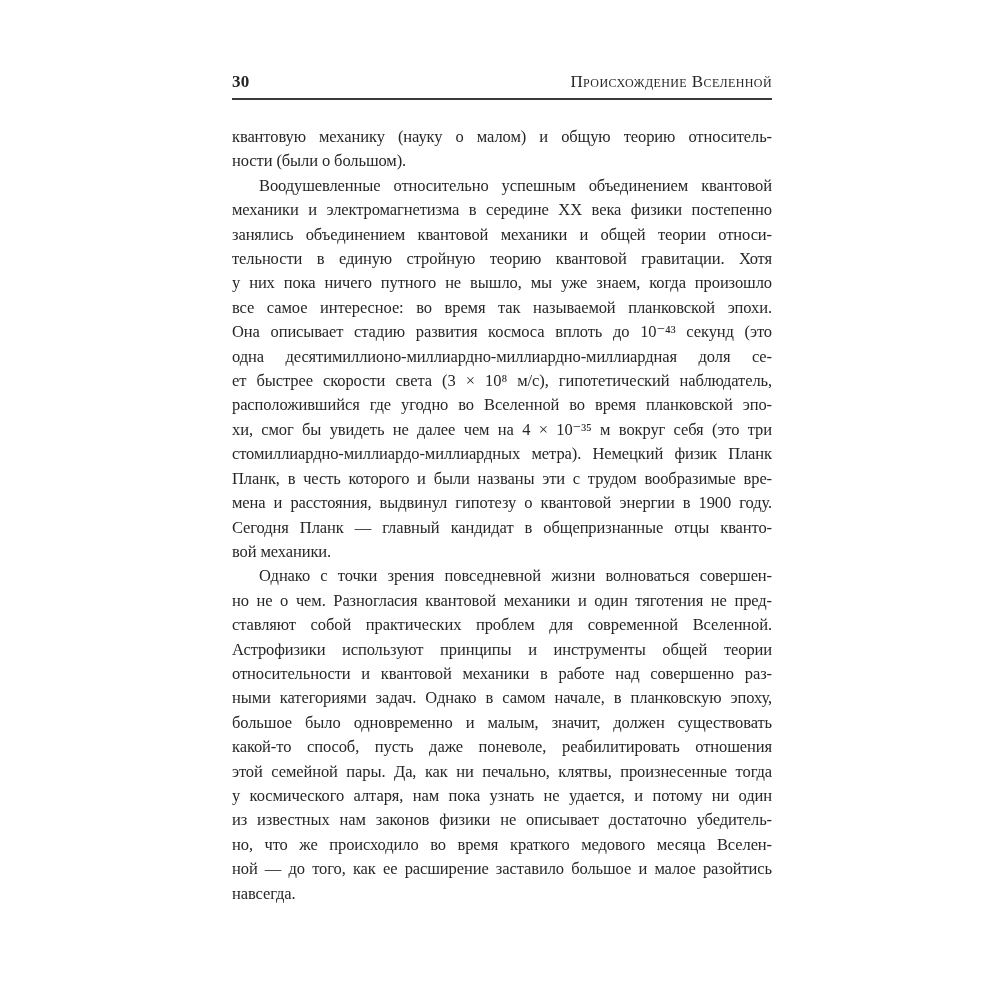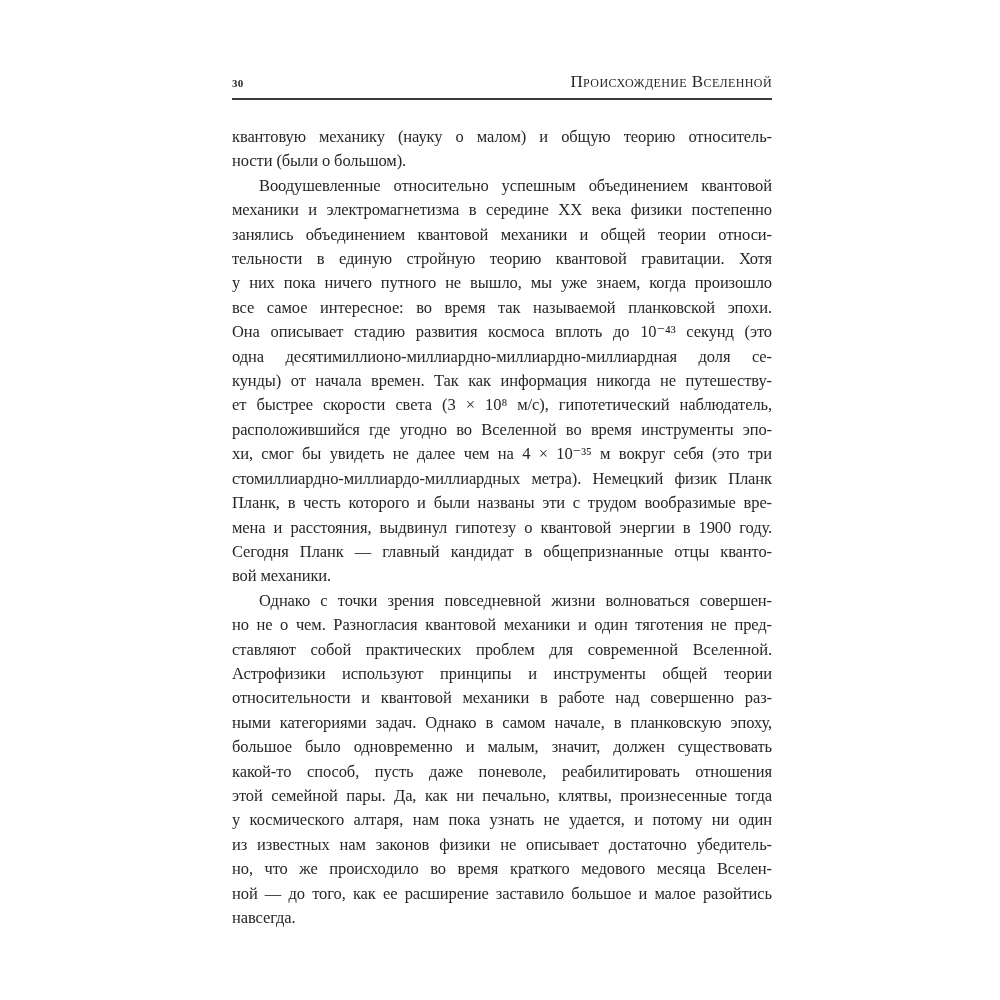--- a/index.html
+++ b/index.html
@@ -17,21 +17,21 @@
     position: absolute;
     left: 232px; top: 72px;
     width: 540px;
     display: flex;
     justify-content: space-between;
     align-items: baseline;
     padding-bottom: 6px;
     border-bottom: 2px solid #3a3a3a;
   }
   .page-number {
-    font-size: 11px;
+    font-size: 17px;
     font-weight: bold;
     letter-spacing: 0.2px;
   }
   .running-title {
     font-variant: small-caps;
     font-size: 17px;
     letter-spacing: 0.4px;
     font-weight: 500;
   }
 
@@ -69,23 +69,22 @@
       </div>
       <div class="paragraph">
         <div class="line indent">Воодушевленные относительно успешным объединением квантовой</div>
         <div class="line">механики и электромагнетизма в середине XX века физики постепенно</div>
         <div class="line">занялись объединением квантовой механики и общей теории относи-</div>
         <div class="line">тельности в единую стройную теорию квантовой гравитации. Хотя</div>
         <div class="line">у них пока ничего путного не вышло, мы уже знаем, когда произошло</div>
         <div class="line">все самое интересное: во время так называемой планковской эпохи.</div>
         <div class="line">Она описывает стадию развития космоса вплоть до 10⁻⁴³ секунд (это</div>
         <div class="line">одна десятимиллионо-миллиардно-миллиардно-миллиардная доля се-</div>
-        <div class="line">кунды) от начала времен. Так как информация никогда не путешеству-</div>
         <div class="line">ет быстрее скорости света (3 × 10⁸ м/с), гипотетический наблюдатель,</div>
-        <div class="line">расположившийся где угодно во Вселенной во время инструменты эпо-</div>
+        <div class="line">расположившийся где угодно во Вселенной во время планковской эпо-</div>
         <div class="line">хи, смог бы увидеть не далее чем на 4 × 10⁻³⁵ м вокруг себя (это три</div>
         <div class="line">стомиллиардно-миллиардо-миллиардных метра). Немецкий физик Планк</div>
         <div class="line">Планк, в честь которого и были названы эти с трудом вообразимые вре-</div>
         <div class="line">мена и расстояния, выдвинул гипотезу о квантовой энергии в 1900 году.</div>
         <div class="line">Сегодня Планк — главный кандидат в общепризнанные отцы кванто-</div>
         <div class="line last">вой механики.</div>
       </div>
       <div class="paragraph">
         <div class="line indent">Однако с точки зрения повседневной жизни волноваться совершен-</div>
         <div class="line">но не о чем. Разногласия квантовой механики и один тяготения не пред-</div>

